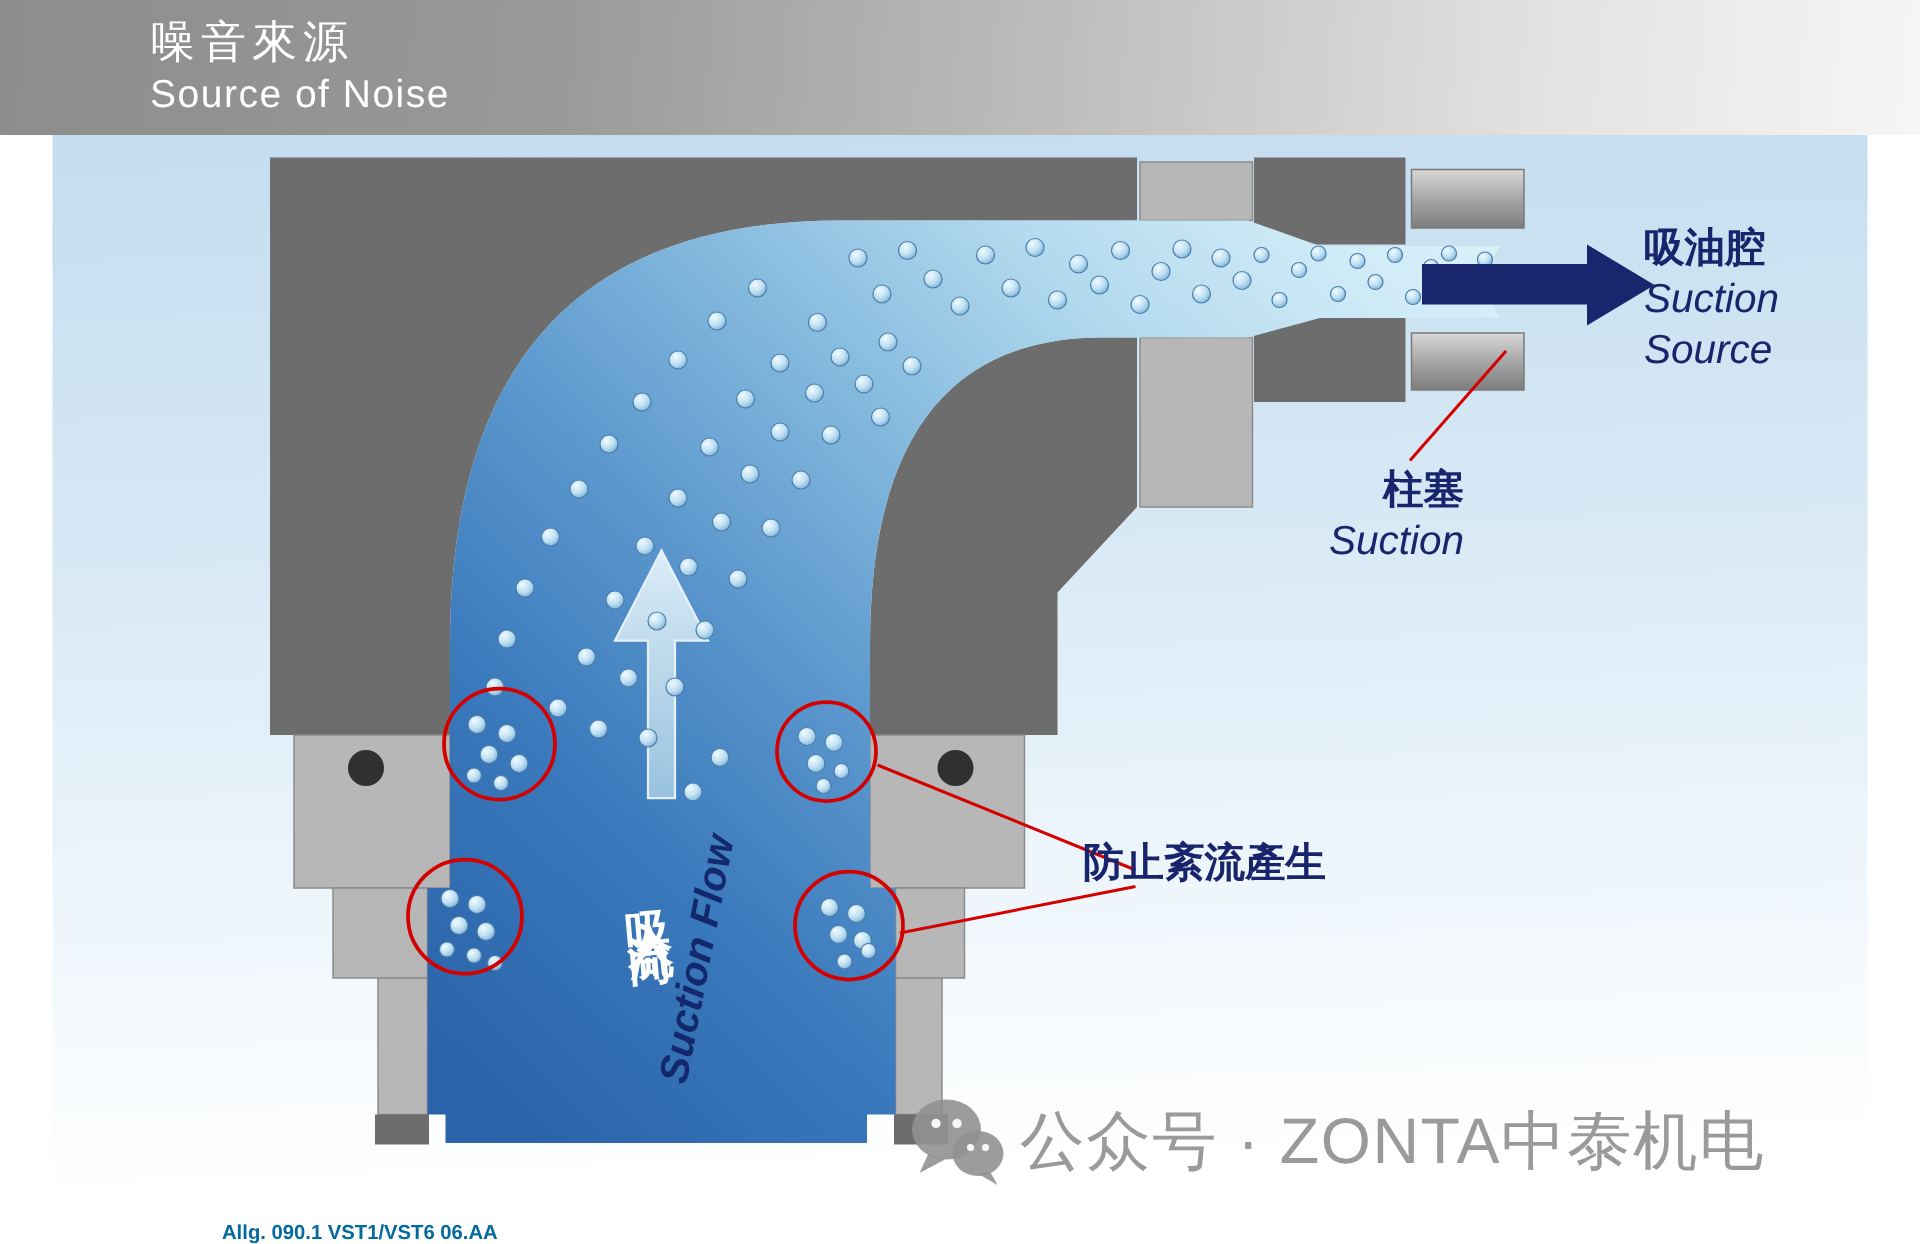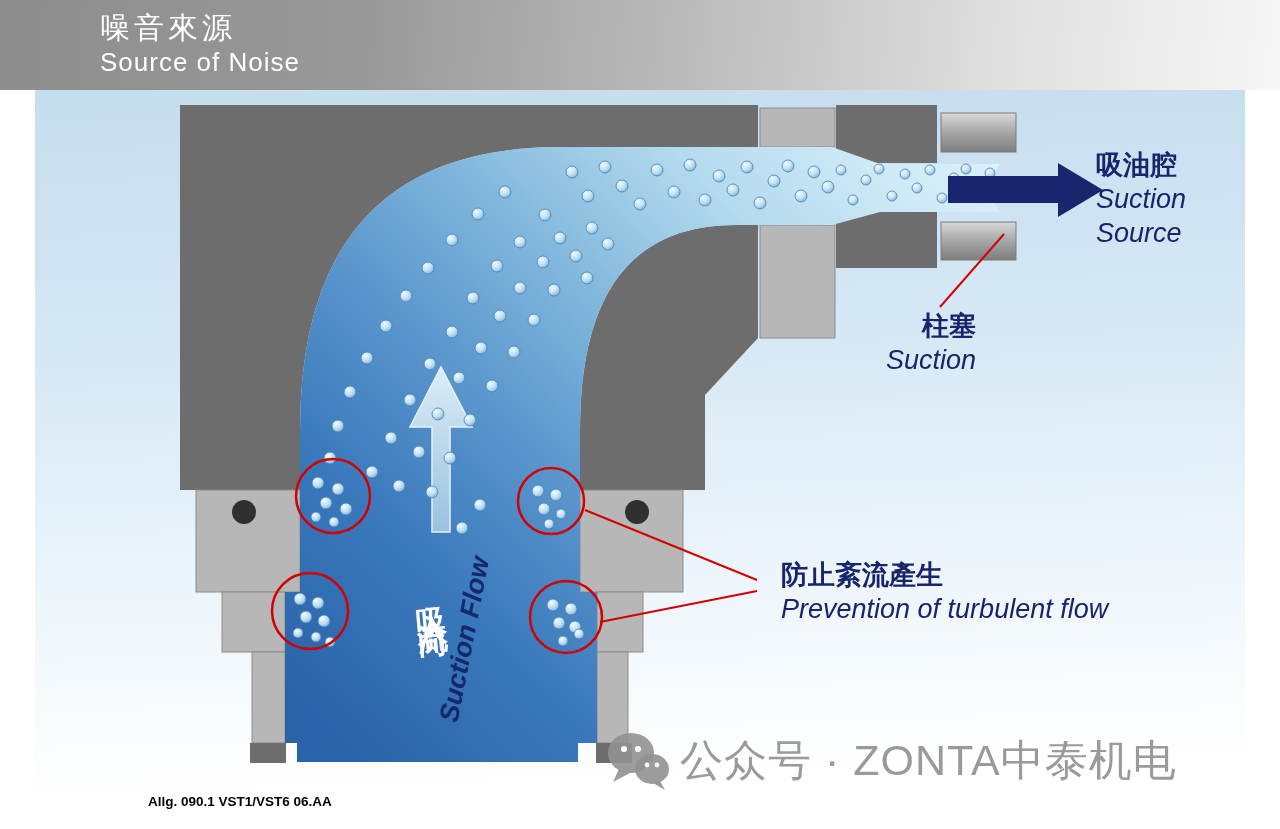--- a/index.html
+++ b/index.html
@@ -18,28 +18,28 @@
     background:linear-gradient(178deg,#c4ddef 0%,#d6e8f5 35%,#ecf5fb 65%,#ffffff 92%);}
 
   svg.diagram{position:absolute;left:0;top:0;width:1280px;height:829px;pointer-events:none;}
 
   
   .lbl{position:absolute;color:#18246b;pointer-events:none;}
   .zh{font-size:27px;font-weight:600;line-height:34px;}
   .en{font-size:27px;font-weight:normal;font-style:italic;line-height:34px;}
   .lbl-suction-stroke{left:1096px;top:148px;}
   .lbl-pistons{left:886px;top:309px;text-align:right;}
-  .lbl-turbulence{left:781px;top:558px;white-space:nowrap;}
+  .lbl-turbulence{left:722px;top:558px;white-space:nowrap;}
 
   .lbl-flow-zh{left:408px;top:583px;color:#ffffff;font-size:30px;font-weight:600;
     writing-mode:vertical-rl;text-orientation:upright;letter-spacing:7px;transform:rotate(-5deg);}
   .lbl-flow-en{left:360px;top:624px;width:210px;text-align:center;color:#14286e;
     font-size:27px;font-weight:bold;font-style:italic;transform:rotate(-79deg);white-space:nowrap;}
 
-  .footer-ref{position:absolute;left:148px;top:794px;font-size:13.5px;font-weight:bold;color:#000000;}
+  .footer-ref{position:absolute;left:148px;top:814px;font-size:13.5px;font-weight:bold;color:#0369a1;}
 
   .watermark{position:absolute;left:606px;top:731px;display:flex;align-items:center;gap:10px;
     color:rgba(145,145,145,0.92);text-align:center;}
   .watermark .wm-text{font-size:43px;font-weight:500;letter-spacing:1px;white-space:nowrap;}
 </style>
 </head>
 <body>
 
 <div class="slide">
 
@@ -241,21 +241,20 @@
     <div class="en">Source</div>
   </div>
 
   <div class="lbl lbl-pistons">
     <div class="zh">柱塞</div>
     <div class="en">Suction</div>
   </div>
 
   <div class="lbl lbl-turbulence">
     <div class="zh">防止紊流產生</div>
-    <div class="en">Prevention of turbulent flow</div>
   </div>
 
   <div class="lbl lbl-flow-zh">吸入流向</div>
   <div class="lbl lbl-flow-en">Suction Flow</div>
 
   <div class="footer-ref">Allg. 090.1 VST1/VST6 06.AA</div>
 
   <div class="watermark">
     <svg width="64" height="60" viewBox="0 0 64 60">
       <g fill="rgba(145,145,145,0.9)">

